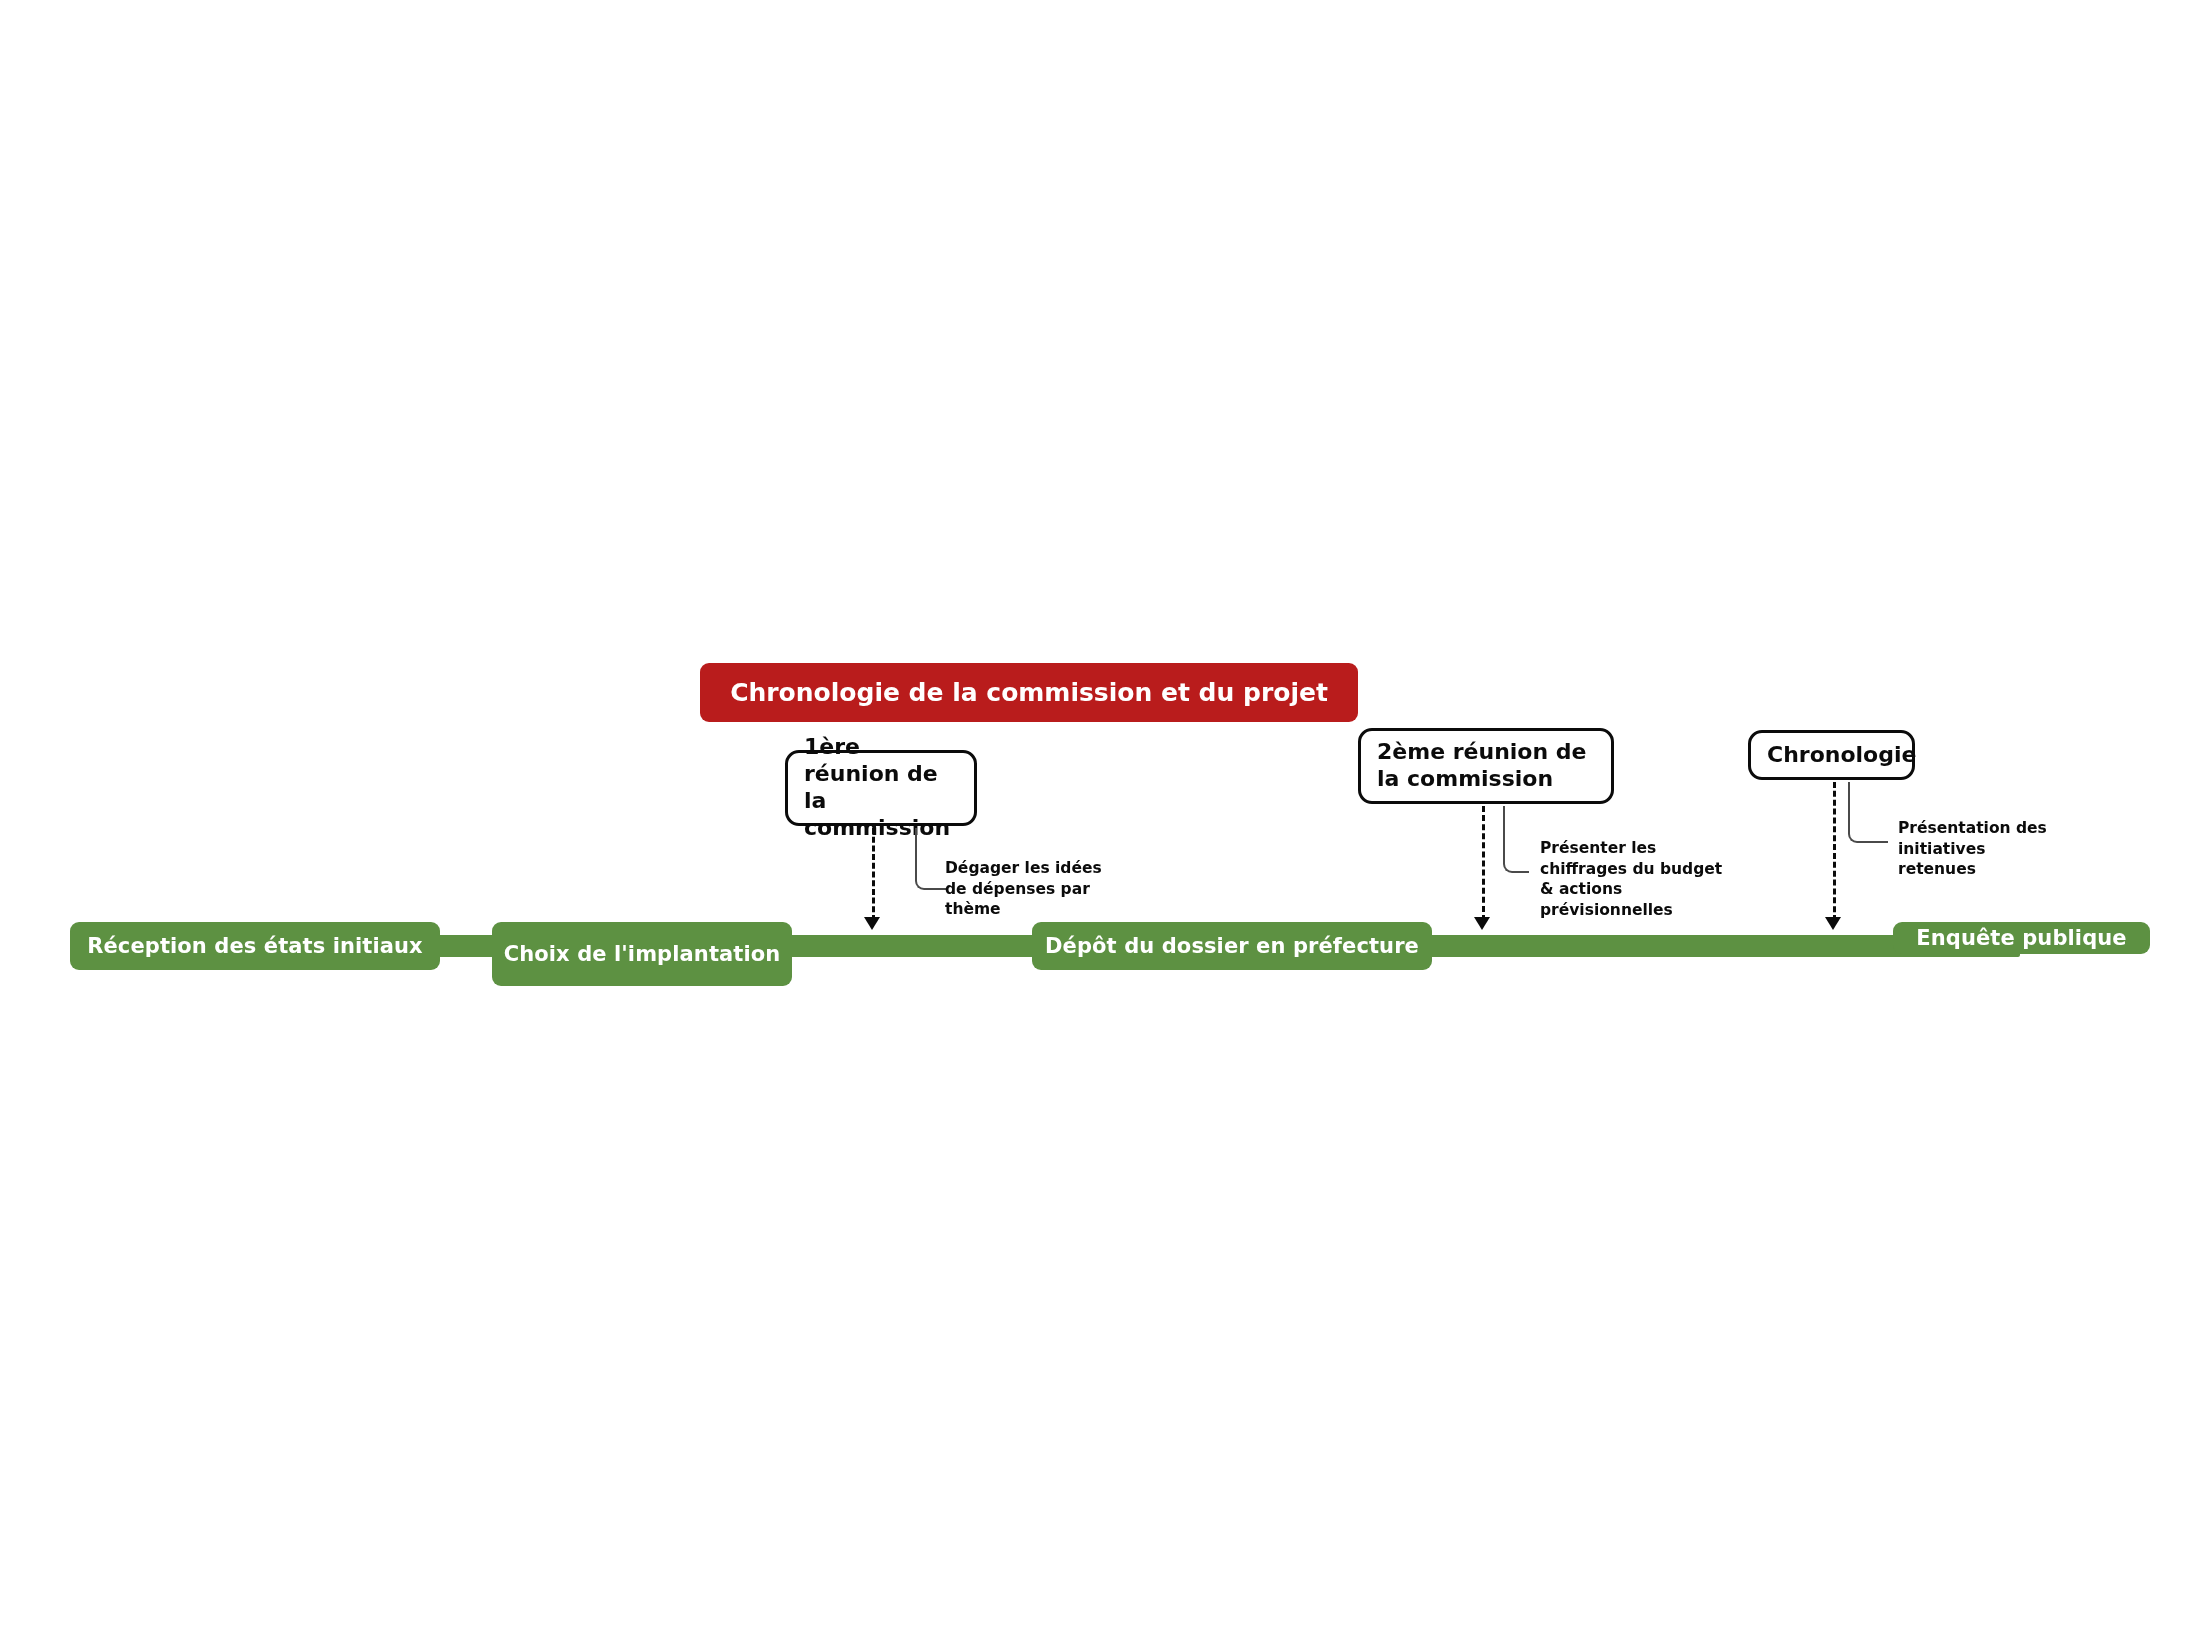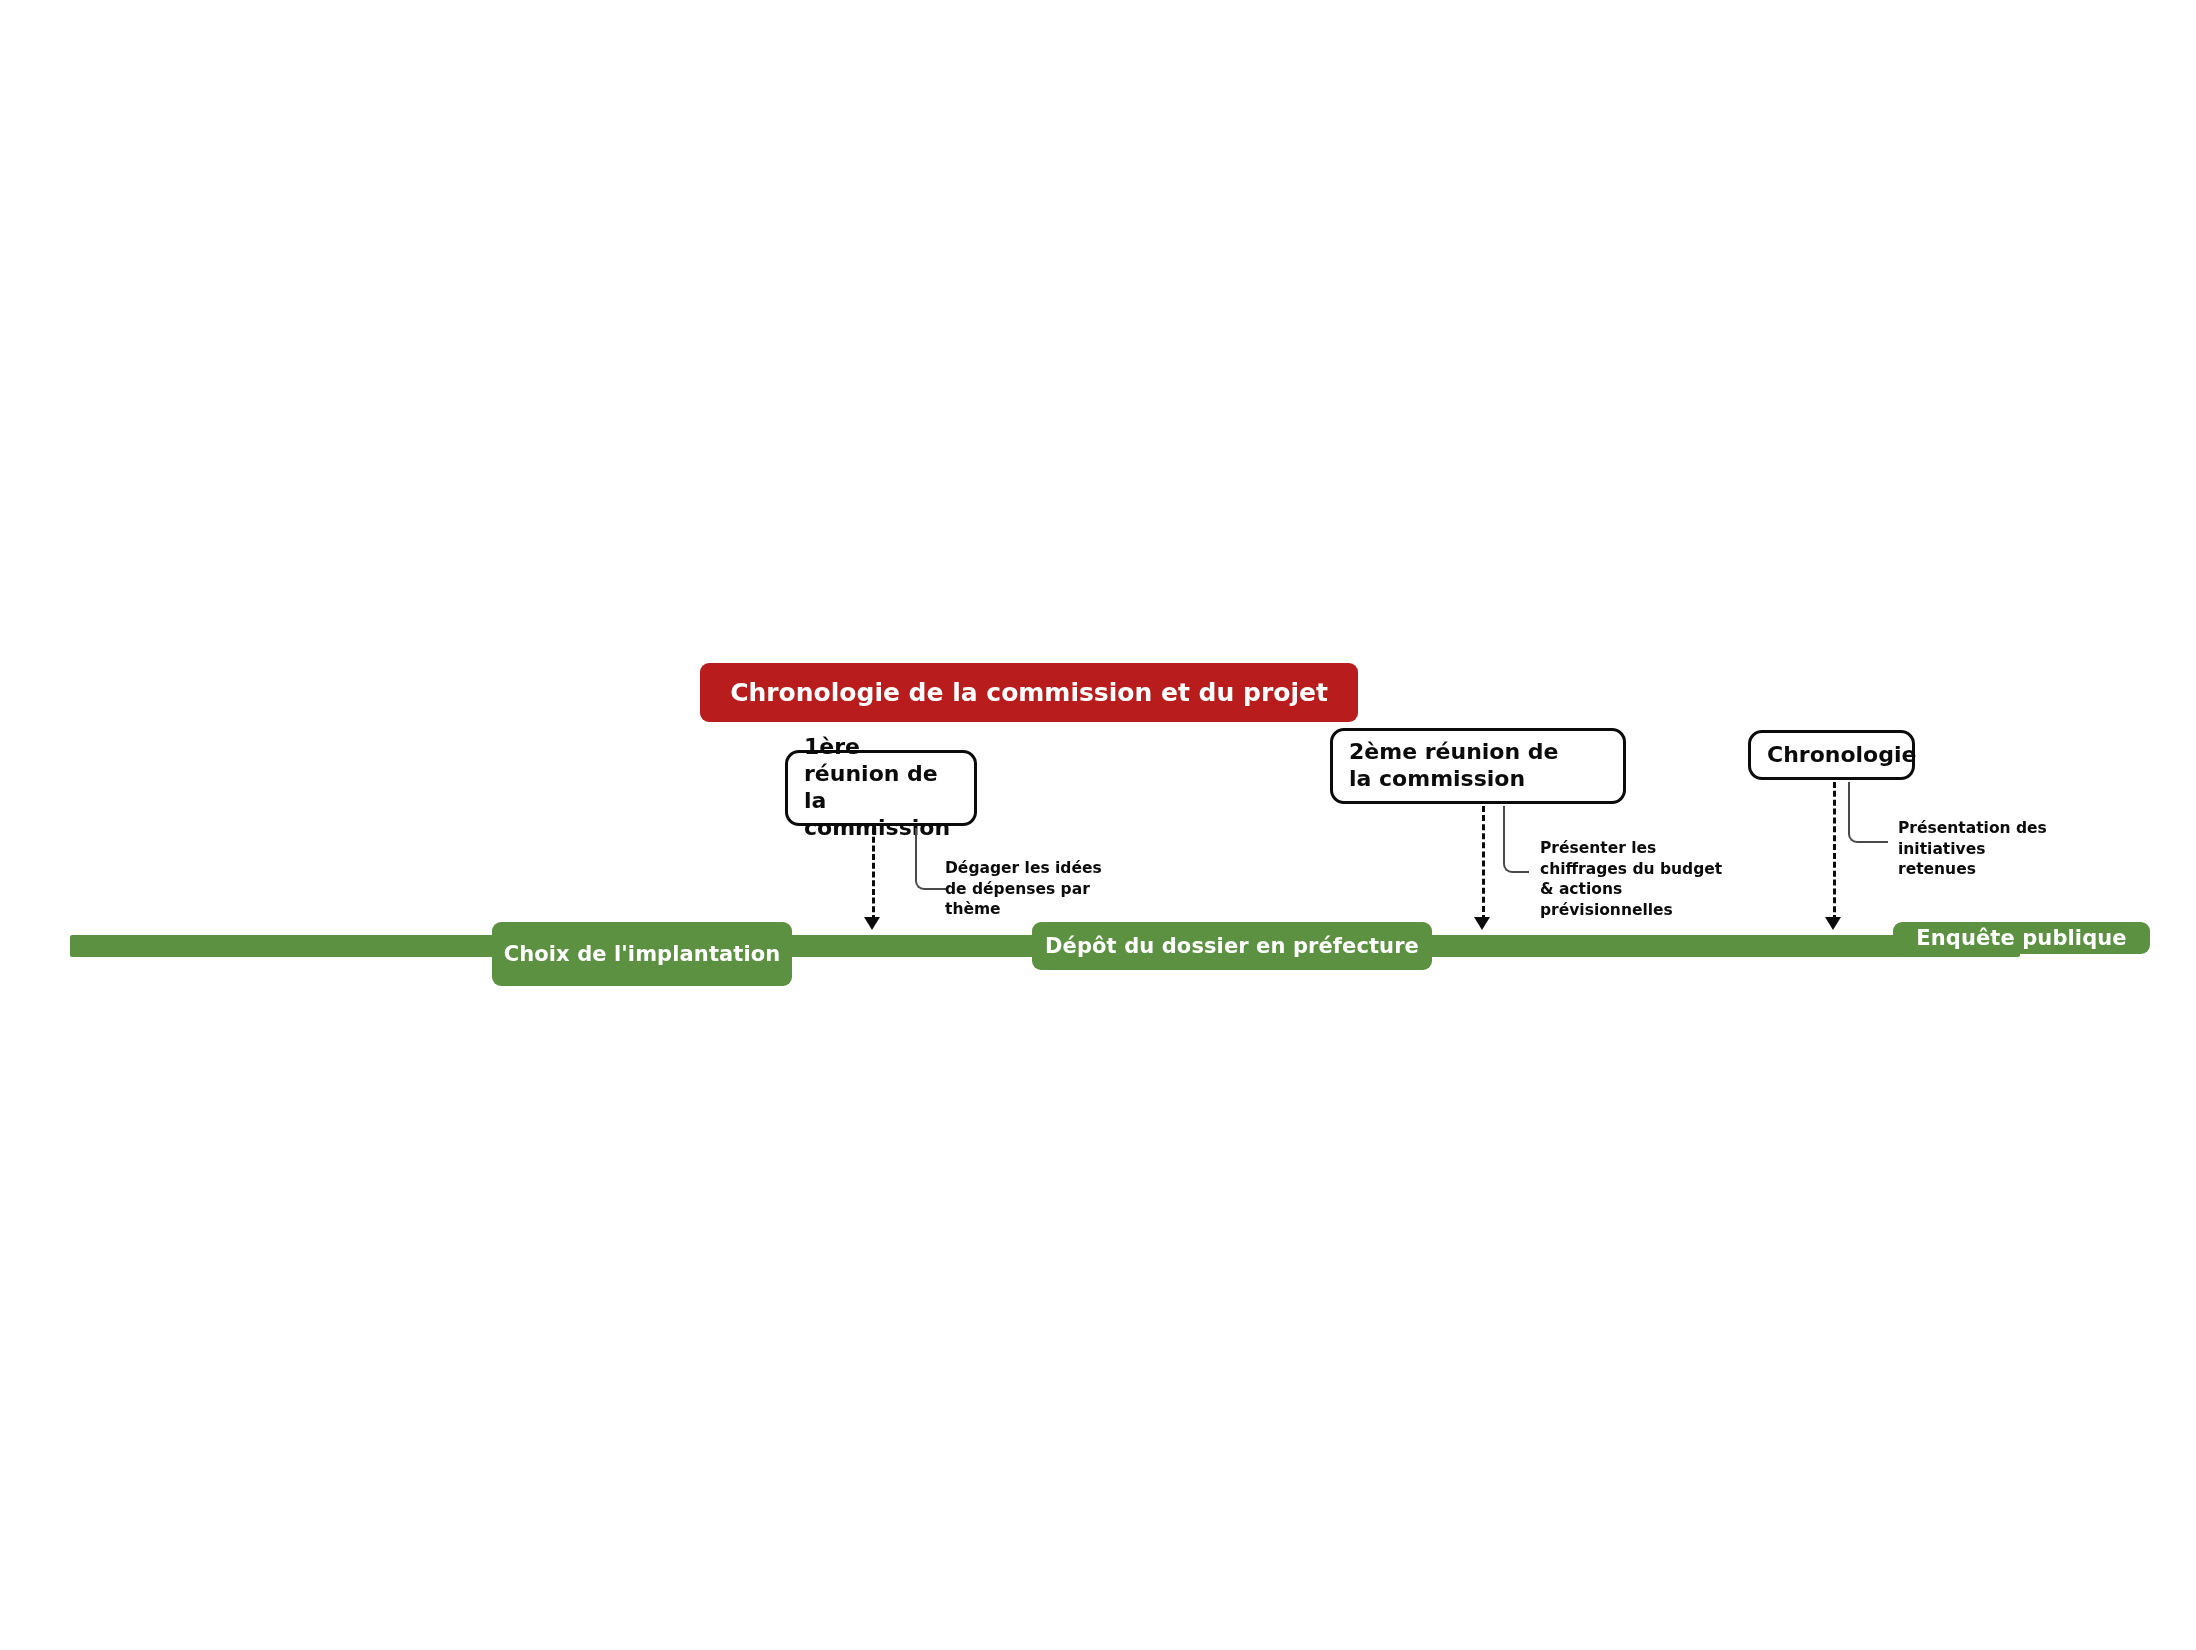--- a/index.html
+++ b/index.html
@@ -116,20 +116,21 @@
 </style>
 </head>
 <body>
 
 <div class="canvas">
 
   <div class="title-banner">Chronologie de la commission et du projet</div>
 
   <div class="timeline-bar" style="left:70px; top:935px; width:1950px; height:22px;"></div>
 
+  <div class="milestone" style="left:70px; top:922px; width:370px; height:48px;">Réception des états initiaux</div>
 
   <div class="milestone" style="left:492px; top:922px; width:300px; height:64px;">Choix de l'implantation</div>
 
   <div class="milestone" style="left:1032px; top:922px; width:400px; height:48px;">Dépôt du dossier en préfecture</div>
 
   <div class="milestone" style="left:1893px; top:922px; width:257px; height:32px;">Enquête publique</div>
 
   <div class="event-box" style="left:785px; top:750px; width:192px; height:76px;">
     <div>
       <span>1ère réunion de</span>
@@ -141,21 +142,21 @@
   <div class="arrow-head" style="left:864px; top:917px;"></div>
 
   <div class="callout-bracket" style="left:915px; top:828px; width:33px; height:62px;"></div>
 
   <div class="annotation" style="left:945px; top:858px; width:200px;">
     <span>Dégager les idées</span>
     <span>de dépenses par</span>
     <span>thème</span>
   </div>
 
-  <div class="event-box" style="left:1330px; top:728px; width:296px; height:76px;">
+  <div class="event-box" style="left:1358px; top:728px; width:256px; height:76px;">
     <div>
       <span>2ème réunion de</span>
       <span>la commission</span>
     </div>
   </div>
 
   <div class="dashed-line" style="left:1482px; top:806px; height:115px;"></div>
   <div class="arrow-head" style="left:1474px; top:917px;"></div>
 
   <div class="callout-bracket" style="left:1503px; top:806px; width:26px; height:67px;"></div>

